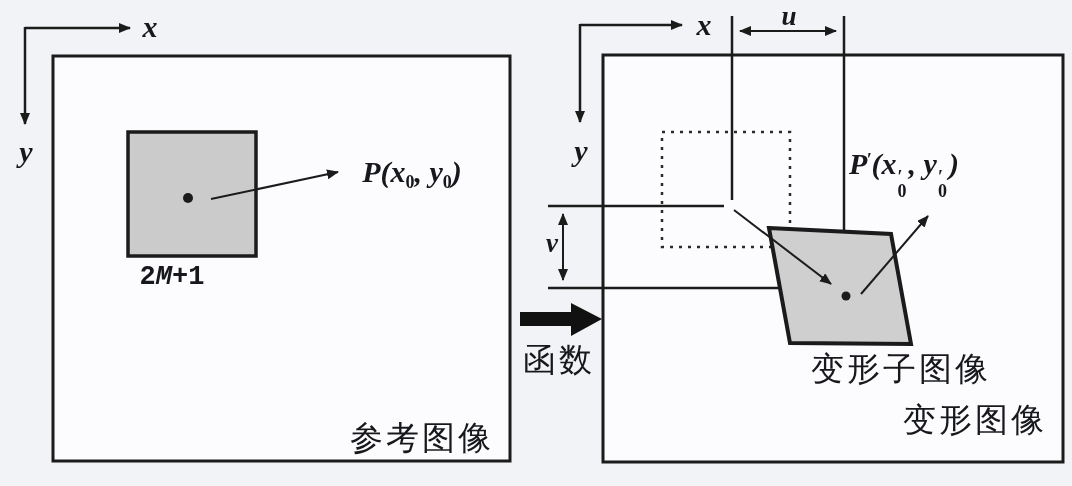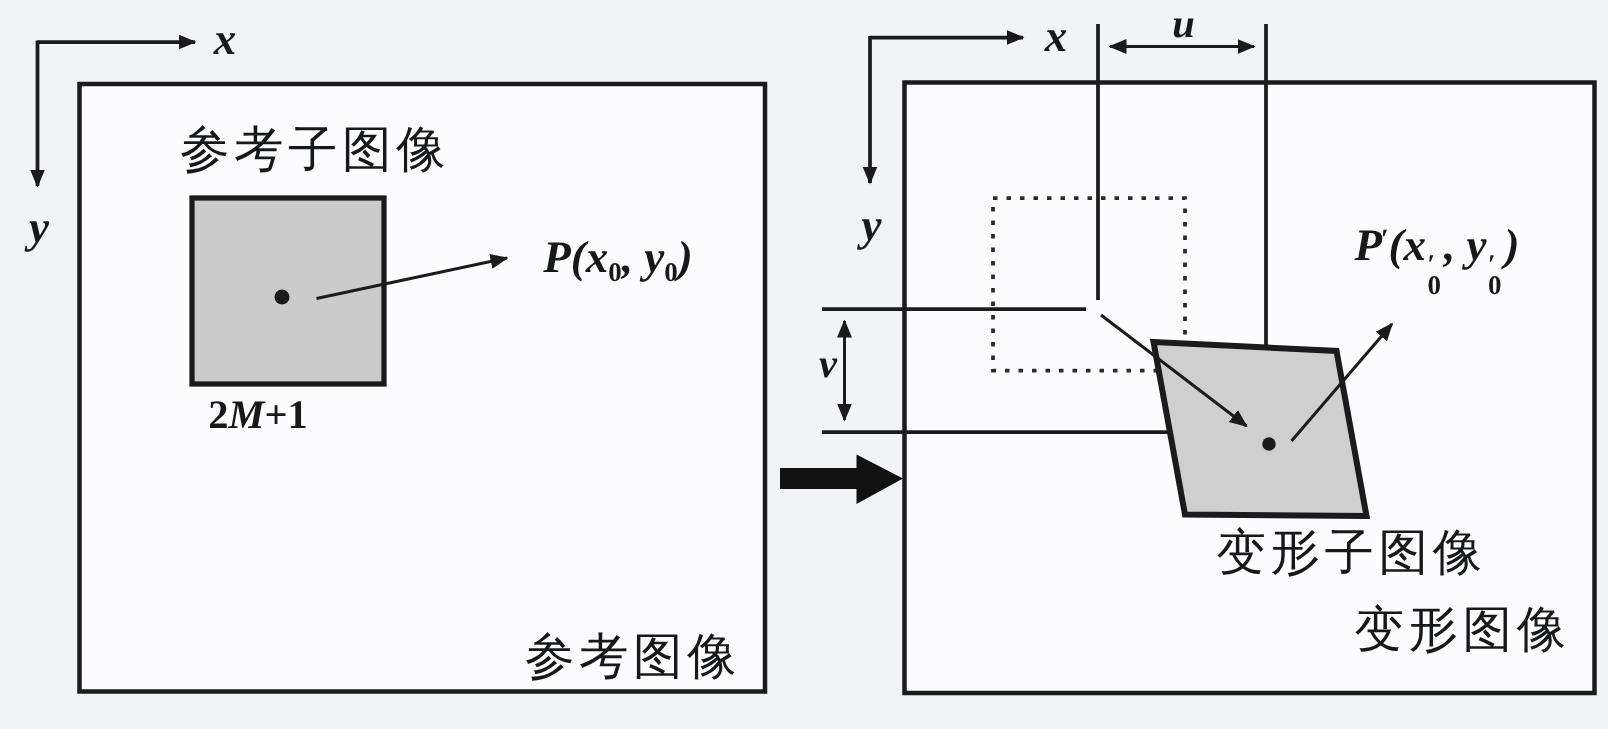--- a/index.html
+++ b/index.html
@@ -4,21 +4,21 @@
 <style>
   html,body{margin:0;padding:0;}
   body{background:#f2f3f6;font-family:"Liberation Serif","DejaVu Serif",serif;}
   .stage{position:relative;width:1072px;height:486px;background:#f2f3f6;overflow:hidden;}
   .stage svg{position:absolute;left:0;top:0;}
   .label{position:absolute;color:#17181c;white-space:nowrap;transform:translate(-50%,-50%);}
   .cjk{font-size:33px;letter-spacing:3px;font-weight:500;}
   .math{font-style:italic;font-weight:bold;font-size:30px;}
   .math-sm{font-style:italic;font-weight:bold;font-size:27px;}
   .mm{font-style:italic;}
-  .rm{font-style:normal;}
+  .rm{font-style:normal;font-family:Liberation Mono, monospace;}
   sub.s0{font-size:.6em;font-style:normal;font-weight:bold;vertical-align:-0.35em;}
   sup.pr{font-size:.62em;vertical-align:0.45em;margin-left:-1px;}
   .stack{display:inline-flex;flex-direction:column;align-items:flex-start;font-size:.6em;line-height:.75;vertical-align:-0.5em;font-style:normal;font-weight:bold;margin-left:1px;margin-right:2px;}
   .stack .st-top{font-weight:bold;}
 </style>
 </head>
 <body>
 
 <div class="stage">
 
@@ -61,40 +61,40 @@
     <line x1="734" y1="210" x2="831" y2="284" stroke="#1b1b1b" stroke-width="2" marker-end="url(#ahE)"></line>
 
     <line x1="861" y1="294" x2="928" y2="216" stroke="#1b1b1b" stroke-width="2" marker-end="url(#ahE)"></line>
 
     <polygon points="520,312 571,312 571,303 602,319 571,336 571,326 520,326" fill="#111111"></polygon>
   </svg>
 
   <div class="label math" style="left:150px;top:27px;">x</div>
   <div class="label math" style="left:26px;top:152px;">y</div>
 
-  <div class="label cjk" style="left:210px;top:100px;">参考子图像</div>
 
   <div class="label math" style="left:412px;top:174px;text-align:right;">
     <span>P</span><span>(x</span><sub class="s0">0</sub><span>, y</span><sub class="s0">0</sub><span>)</span>
   </div>
 
   <div class="label math-sm rm" style="left:172px;top:277px;">
     <span class="rm">2</span><span class="mm">M</span><span class="rm">+1</span>
   </div>
 
   <div class="label cjk" style="left:422px;top:414px;margin-top:24px;">参考图像</div>
 
+  <div class="label cjk" style="left:559px;top:360px;">函数</div>
 
   <div class="label math" style="left:704px;top:25px;">x</div>
   <div class="label math" style="left:581px;top:151px;">y</div>
 
   <div class="label math-sm" style="left:789px;top:16px;">u</div>
   <div class="label math-sm" style="left:552px;top:243px;">v</div>
 
-  <div class="label math" style="left:958px;top:172px;">
+  <div class="label math" style="left:904px;top:172px;">
     <span>P</span><sup class="pr">′</sup><span>(x</span><span class="stack">
         <span class="st-top">′</span>
         <span class="st-bot">0</span>
       </span><span>, y</span><span class="stack">
         <span class="st-top">′</span>
         <span class="st-bot">0</span>
       </span><span>)</span>
   </div>
 
   <div class="label cjk" style="left:901px;top:369px;">变形子图像</div>

